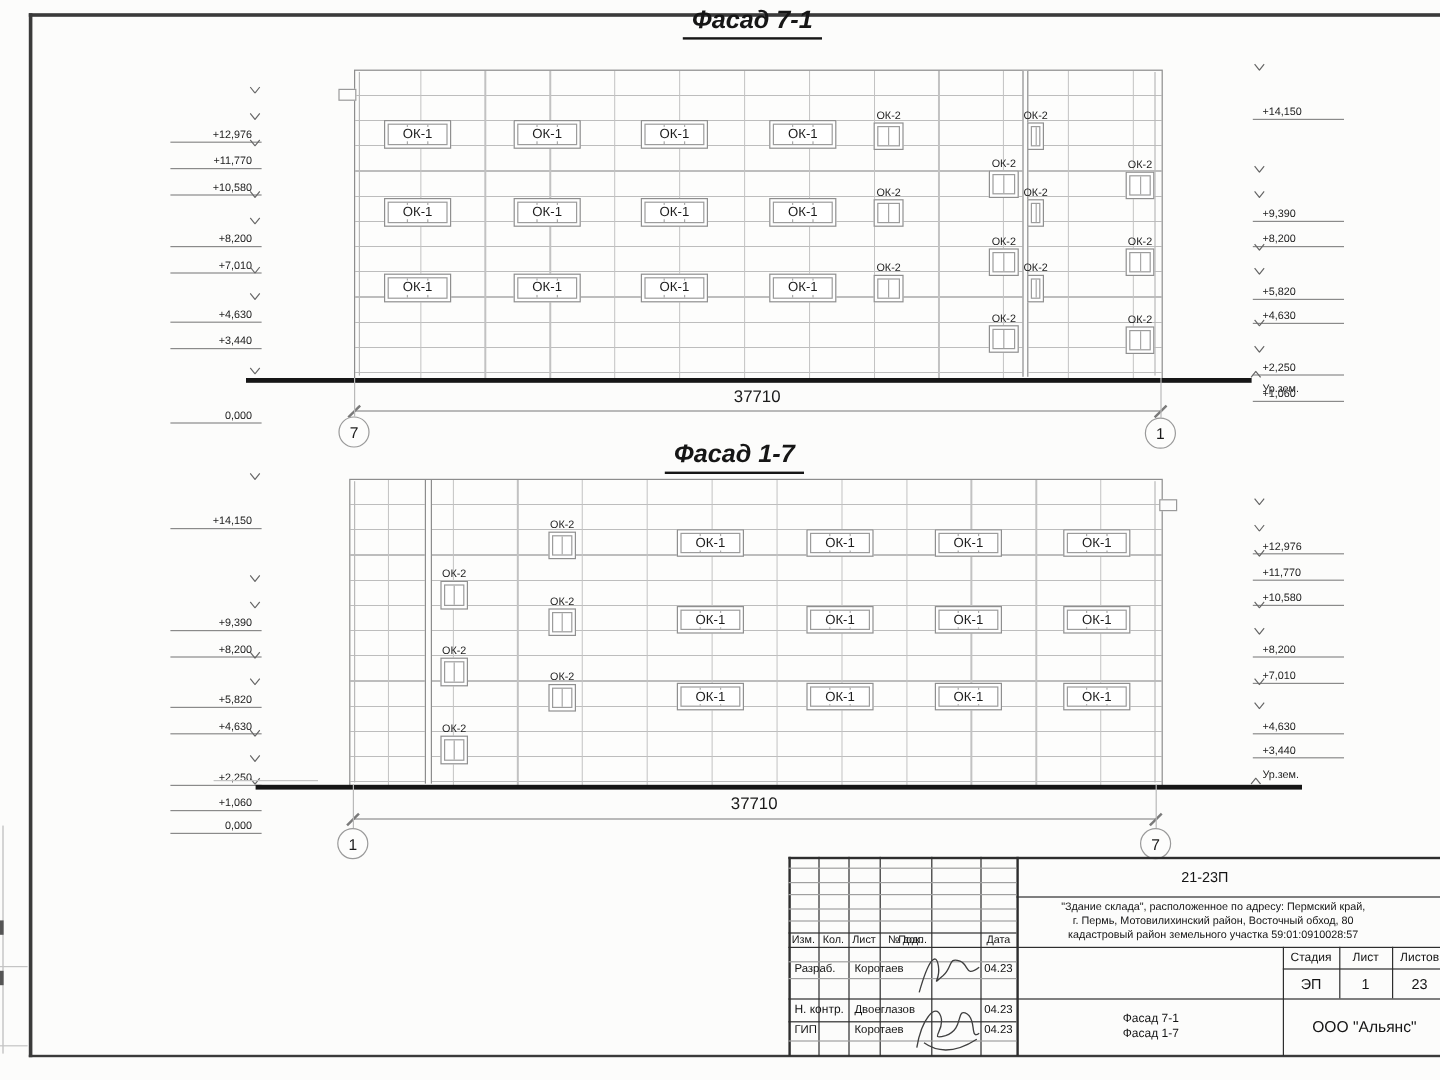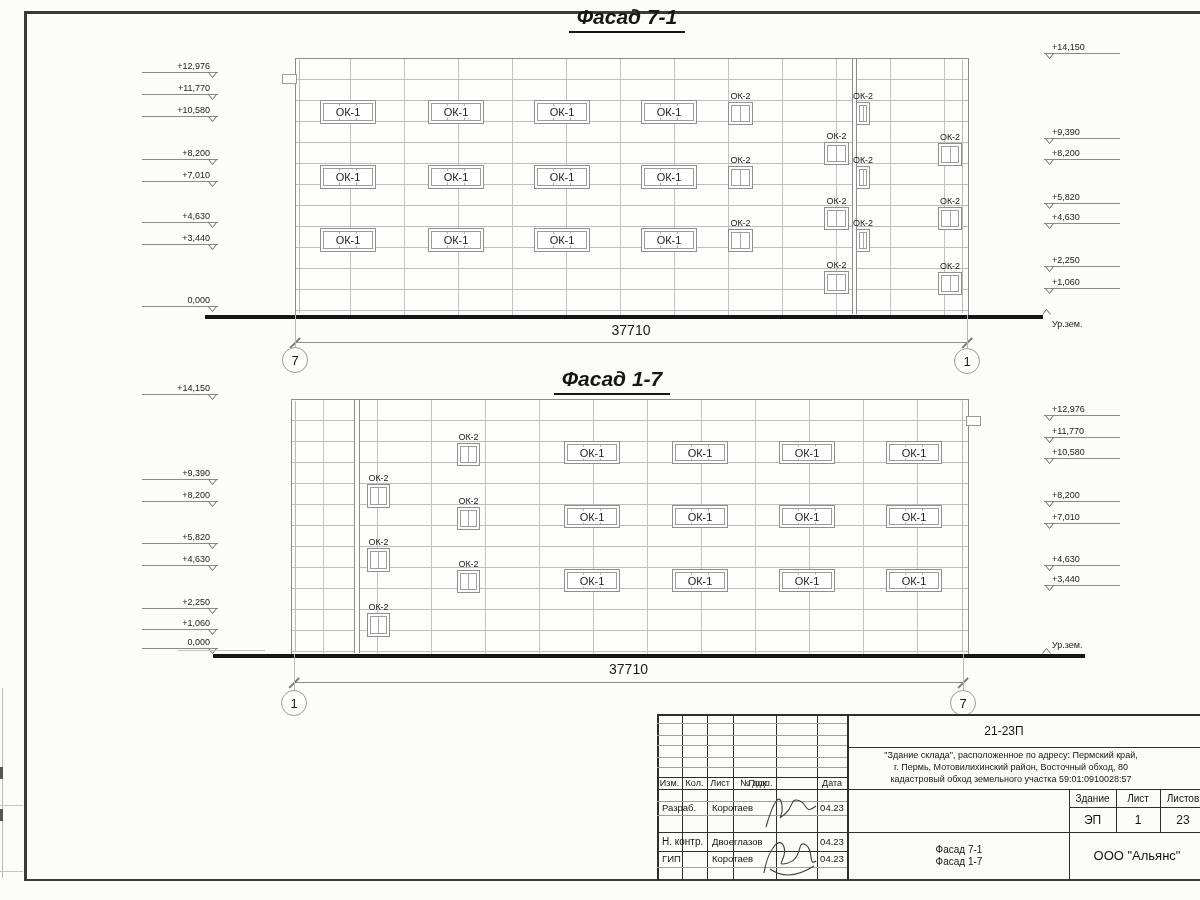--- a/index.html
+++ b/index.html
@@ -19,21 +19,21 @@
   .notch{position:absolute;border:1px solid #9a9a9a;background:#fdfdfc;}
   .win{position:absolute;background:#fff;border:1px solid #8f8f8f;padding:2px;box-sizing:border-box;}
   .pf{height:100%;border:1px solid #9c9c9c;display:flex;box-sizing:border-box;}
   .pane{flex:1;}
   .pane + .pane{border-left:1px solid #a9a9a9;}
   .wlab-in{position:absolute;left:50%;top:50%;transform:translate(-50%,-52%);background:#fff;
            padding:0 2px;font-size:11px;color:#1c1c1c;white-space:nowrap;}
   .wlab-above{position:absolute;bottom:100%;left:50%;transform:translateX(-50%);margin-bottom:2px;
            font-size:9px;color:#1c1c1c;white-space:nowrap;}
   .mark{position:absolute;width:76px;height:12px;}
-  .mark .mtext{display:block;font-size:9px;line-height:11px;color:#222;border-bottom:1px solid #8a8a8a;white-space:nowrap;}
+  .mark .mtext{display:block;font-size:9px;line-height:11px;color:#222;border-bottom:1px solid #8a8a8a;white-space:nowrap;margin-top:46px;}
   .mark-left .mtext{text-align:right;padding-right:8px;}
   .mark-right .mtext{text-align:left;padding-left:8px;}
   .mark .chev{position:absolute;top:11px;line-height:0;}
   .mark-left .chev{right:1px;}
   .mark-right .chev{left:1px;}
   .ground{position:absolute;background:#161616;}
   .glabel{position:absolute;font-size:9px;color:#222;white-space:nowrap;}
   .gchev{position:absolute;line-height:0;}
   .hline{position:absolute;background:#8d8d8d;}
   .slash{position:absolute;width:14px;height:1.5px;background:#7a7a7a;transform:rotate(-45deg);}
@@ -626,21 +626,21 @@
   <div class="tblt" style="left:657px;top:815px;width:190px;height:1px;"></div>
   <div class="tbl" style="left:657px;top:832px;width:543px;height:1px;"></div>
   <div class="tbl" style="left:657px;top:851px;width:190px;height:1px;"></div>
   <div class="tblt" style="left:657px;top:867px;width:190px;height:1px;"></div>
   <div class="tbl" style="left:847px;top:747px;width:353px;height:1px;"></div>
   <div class="tbl" style="left:1069px;top:807px;width:131px;height:1px;"></div>
 
   <div class="tbcell" style="left:849px;top:715px;width:310px;height:31px;font-size:12px;">21-23П</div>
   <div class="tbcell" style="left:851px;top:749px;width:320px;height:12px;font-size:9px;">"Здание склада", расположенное по адресу: Пермский край,</div>
   <div class="tbcell" style="left:851px;top:761px;width:320px;height:12px;font-size:9px;">г. Пермь, Мотовилихинский район, Восточный обход, 80</div>
-  <div class="tbcell" style="left:851px;top:773px;width:320px;height:12px;font-size:9px;">кадастровый обход земельного участка 59:01:0910028:57</div>
+  <div class="tbcell" style="left:851px;top:773px;width:320px;height:12px;font-size:9px;">кадастровый район земельного участка 59:01:0910028:57</div>
 
   <div class="tbcell" style="left:657px;top:777px;width:25px;height:12px;font-size:9px;">Изм.</div>
   <div class="tbcell" style="left:682px;top:777px;width:25px;height:12px;font-size:9px;">Кол.</div>
   <div class="tbcell" style="left:707px;top:777px;width:26px;height:12px;font-size:9px;">Лист</div>
   <div class="tbcell" style="left:733px;top:777px;width:43px;height:12px;font-size:9px;">№ док.</div>
   <div class="tbcell" style="left:740px;top:777px;width:41px;height:12px;font-size:9px;">Подп.</div>
   <div class="tbcell" style="left:817px;top:777px;width:30px;height:12px;font-size:9px;">Дата</div>
 
   <div class="tbcell tbleft" style="left:660px;top:801px;width:47px;height:14px;font-size:9.5px;">Разраб.</div>
   <div class="tbcell tbleft" style="left:710px;top:801px;width:66px;height:14px;font-size:9.5px;">Коротаев</div>
@@ -648,21 +648,21 @@
 
   <div class="tbcell tbleft" style="left:660px;top:833px;width:47px;height:18px;font-size:10px;">Н. контр.</div>
   <div class="tbcell tbleft" style="left:710px;top:833px;width:66px;height:18px;font-size:9.5px;">Двоеглазов</div>
   <div class="tbcell" style="left:818px;top:833px;width:28px;height:18px;font-size:9.5px;">04.23</div>
 
   <div class="tbcell tbleft" style="left:660px;top:851px;width:47px;height:16px;font-size:9.5px;">ГИП</div>
   <div class="tbcell tbleft" style="left:710px;top:851px;width:66px;height:16px;font-size:9.5px;">Коротаев</div>
   <div class="tbcell" style="left:818px;top:851px;width:28px;height:16px;font-size:9.5px;">04.23</div>
 
 
-  <div class="tbcell" style="left:1069px;top:790px;width:47px;height:17px;font-size:10px;">Здание</div>
+  <div class="tbcell" style="left:1069px;top:790px;width:47px;height:17px;font-size:10px;">Стадия</div>
   <div class="tbcell" style="left:1116px;top:790px;width:44px;height:17px;font-size:10px;">Лист</div>
   <div class="tbcell" style="left:1160px;top:790px;width:46px;height:17px;font-size:10px;">Листов</div>
   <div class="tbcell" style="left:1069px;top:807px;width:47px;height:25px;font-size:12px;">ЭП</div>
   <div class="tbcell" style="left:1116px;top:807px;width:44px;height:25px;font-size:12px;">1</div>
   <div class="tbcell" style="left:1160px;top:807px;width:46px;height:25px;font-size:12px;">23</div>
 
   <div class="tbcell" style="left:849px;top:833px;width:220px;height:46px;font-size:10px;flex-direction:column;">
     <div>Фасад 7-1</div>
     <div>Фасад 1-7</div>
   </div>

